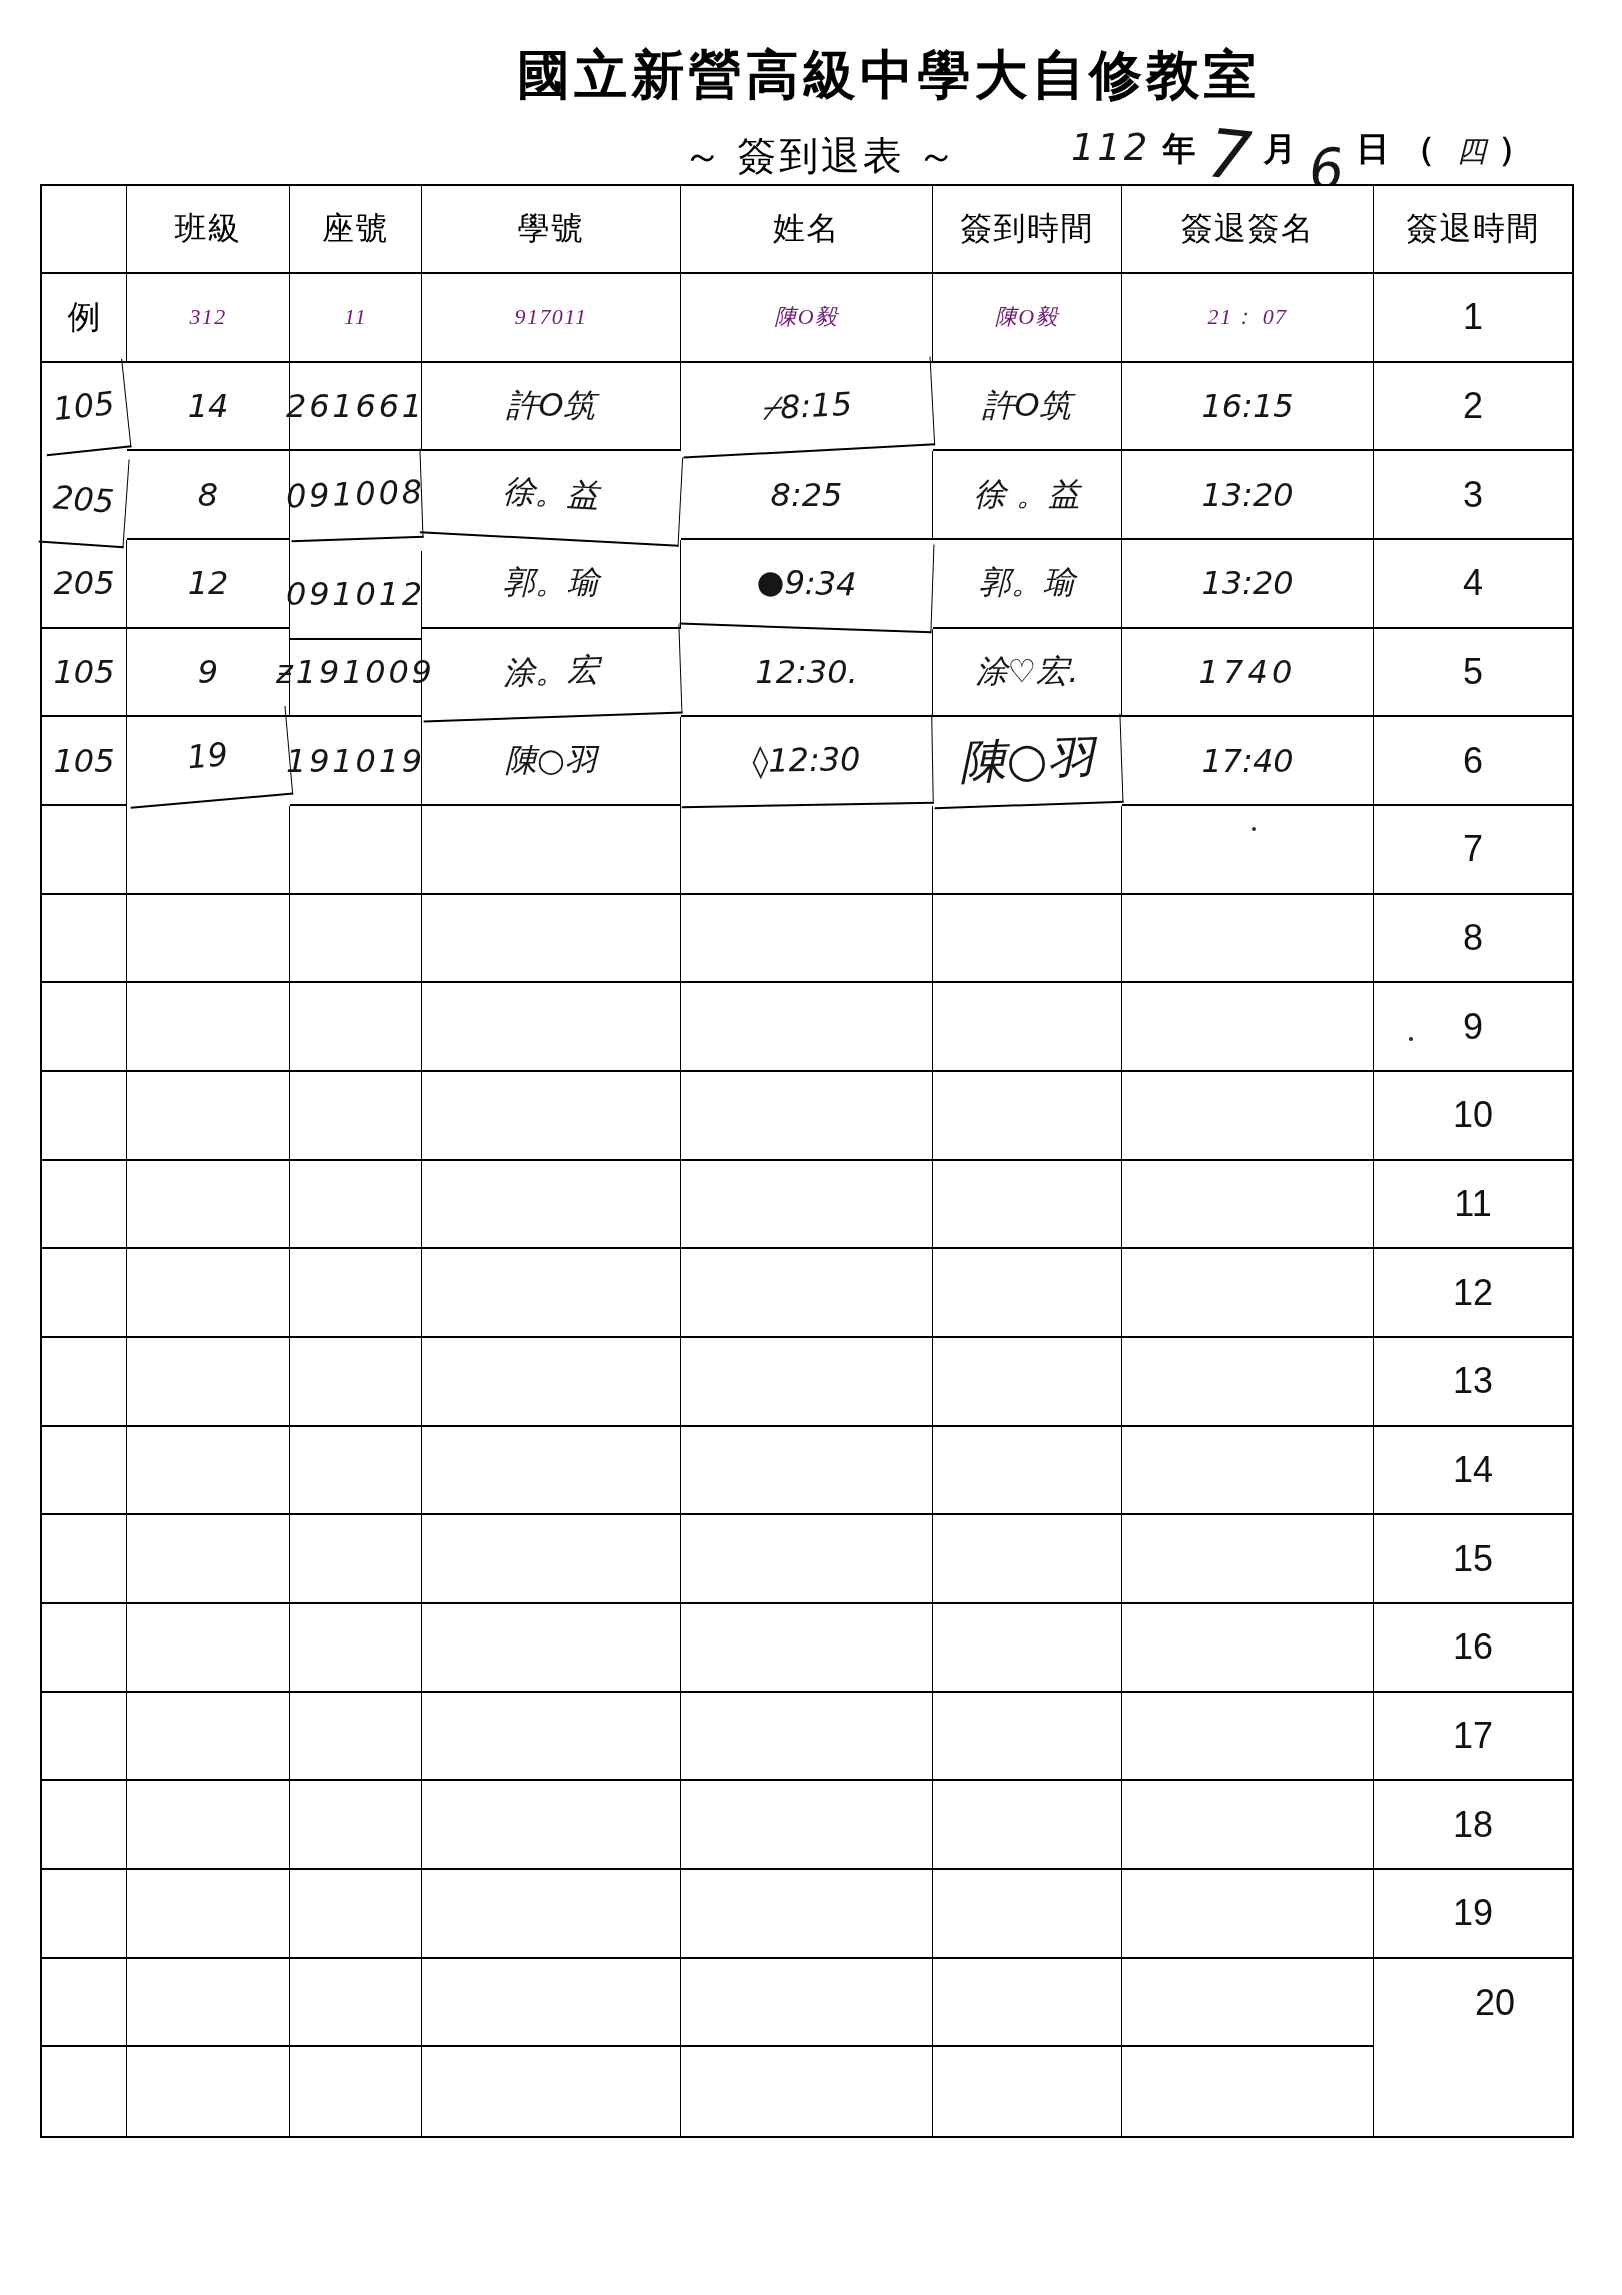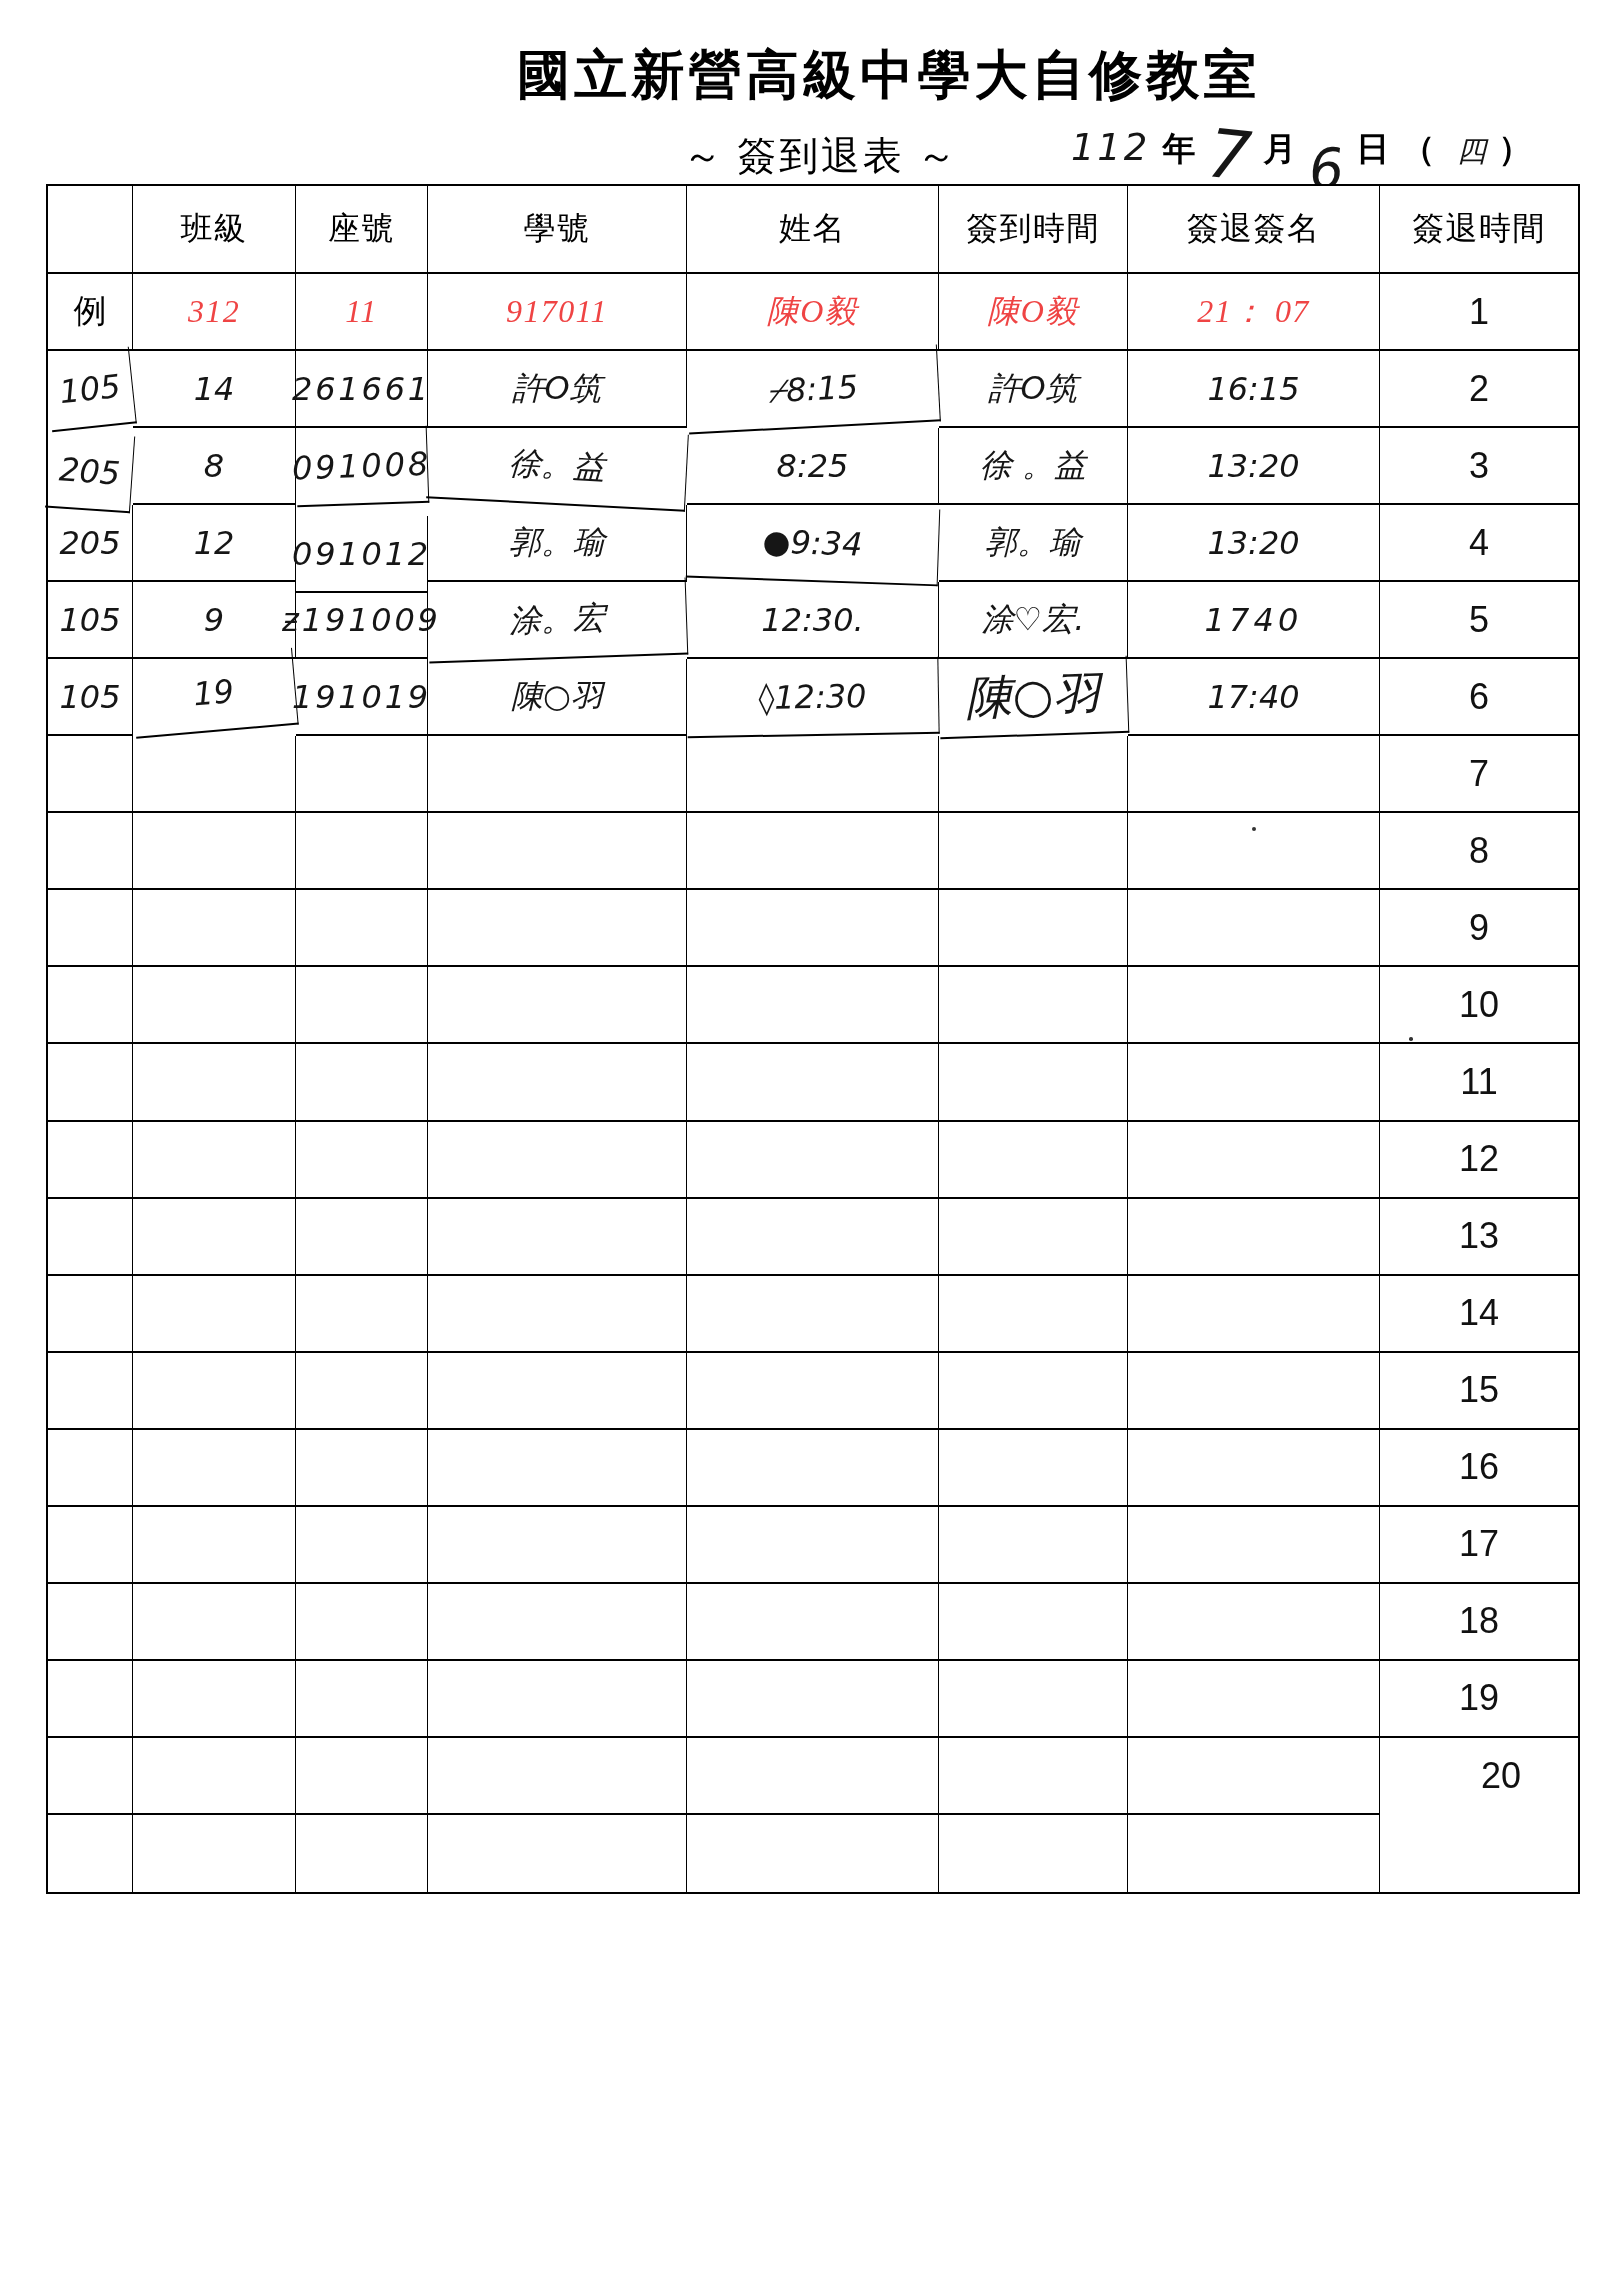--- a/index.html
+++ b/index.html
@@ -39,22 +39,22 @@
     font-style:italic; color:#161616; font-weight:normal;
   }
   .date-year  { font-size:37px; letter-spacing:2.8px; }
   .date-month { font-size:67px; line-height:28px; position:relative; top:18px; transform:rotate(6deg); }
   .date-day   { font-size:55px; line-height:28px; position:relative; top:28px; transform:rotate(-4deg); }
   .date-weekday { font-size:29px; position:relative; top:1.4px; }
   .paren { font-family:"Liberation Serif", serif; font-weight:bold; font-size:33px; letter-spacing:9.7px; }
 
   
   .sheet-table {
-    position:absolute; left:46px; top:184px;
-    width:1534px; height:1710px;
+    position:absolute; left:40px; top:184px;
+    width:1534px; height:1954px;
     border:2.1px solid #000; border-top-width:2.8px; border-bottom-width:2.8px;
     display:grid;
     grid-template-columns:85px 163px 132px 259px 252px 189px 252px 1fr;
     grid-template-rows:88px repeat(21, 1fr);
     background:#fff;
   }
   .cell {
     border-right:1.4px solid #000;
     border-bottom:2.1px solid #000;
     display:flex; align-items:center; justify-content:center;
@@ -62,21 +62,21 @@
     white-space:nowrap;
   }
   .cell:nth-child(8n) { border-right:none; }
   .cell:nth-last-child(-n+8) { border-bottom:none;padding-left:44px; }
 
   .head { font-family:"Liberation Sans", sans-serif; font-size:32px; letter-spacing:1.4px; }
   .rownum { font-family:"Liberation Sans", sans-serif; font-size:36px; color:#111; }
   .rowlabel { font-family:"Liberation Serif", serif; font-size:33px; }
 
   
-  .ex { font-family:"Liberation Serif", serif; font-style:italic; font-size:32px; letter-spacing:1.4px; color:#ef4444; }
+  .ex { font-family:"Liberation Serif", serif; font-style:italic; font-size:22px; letter-spacing:1.4px; color:#701a75; }
 
   
   .cell.hw { font-size:32px; }
   .f-student-id { font-size:30.5px; letter-spacing:2.8px; }
   .f-name { font-size:35px; }
   .f-sign-out-signature { font-size:35px; }
 
   
   .row-1.f-class { transform:rotate(-6deg); }
   .row-1.f-sign-in-time { transform:rotate(-3deg); }

